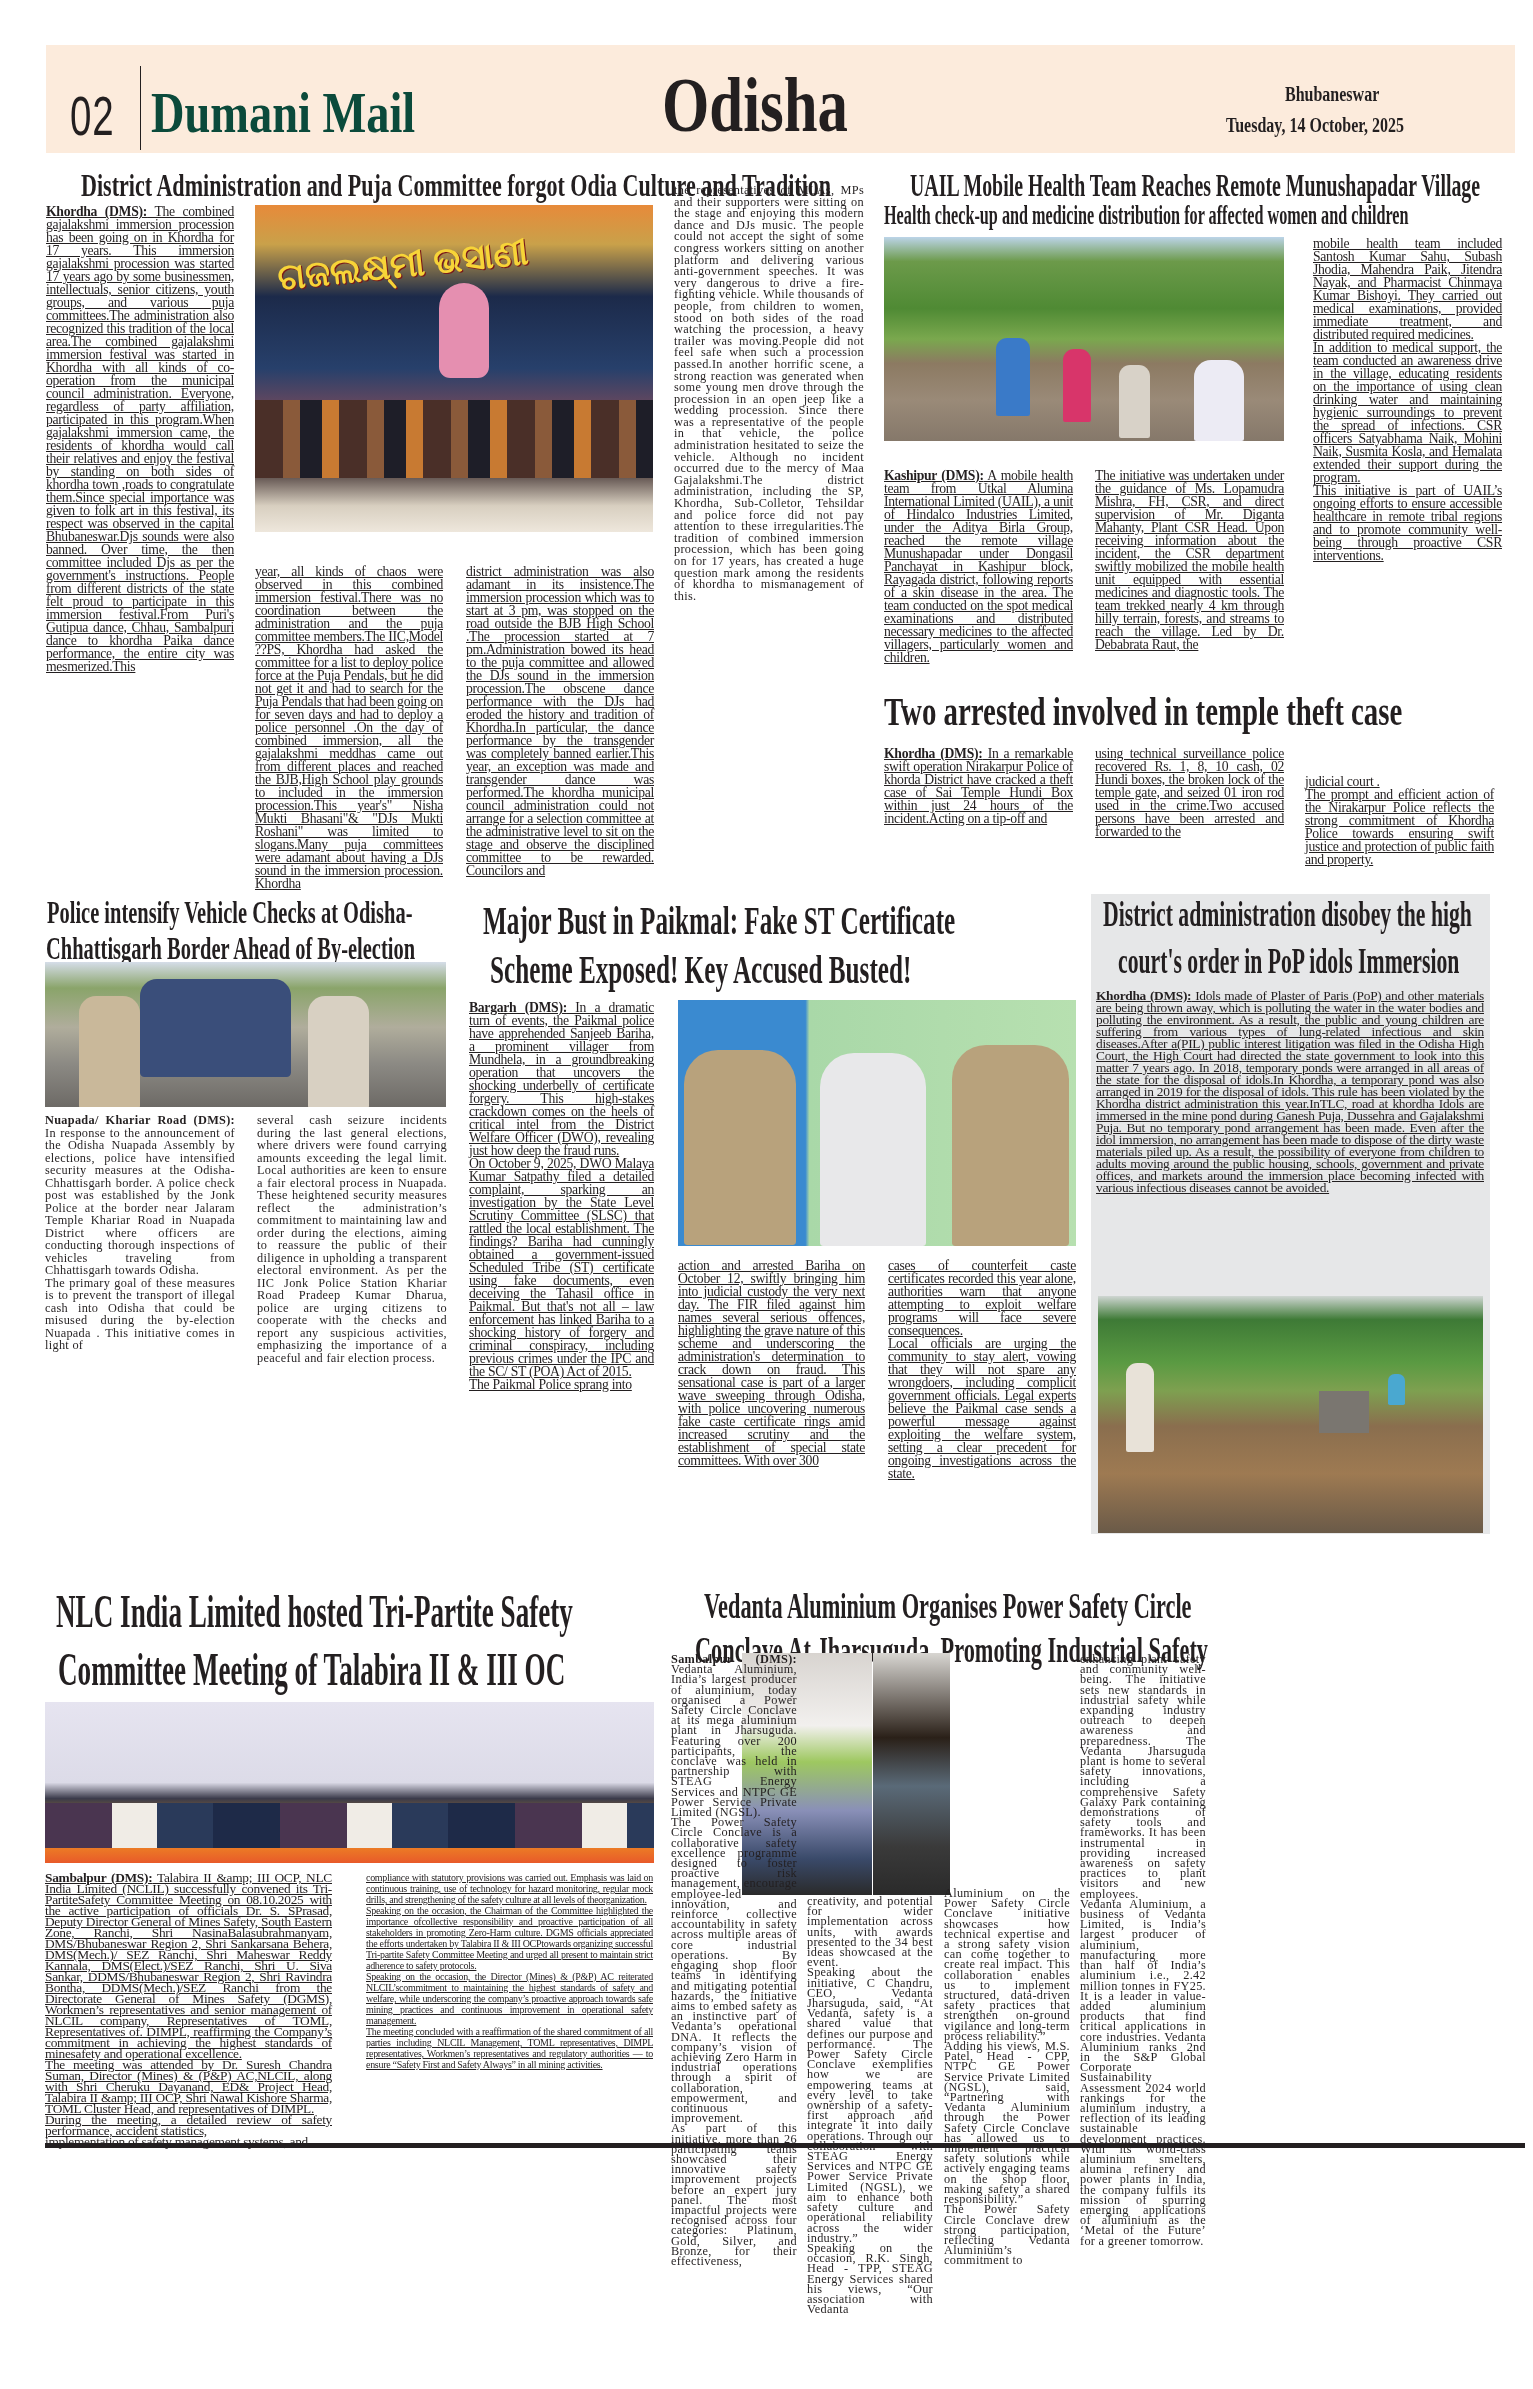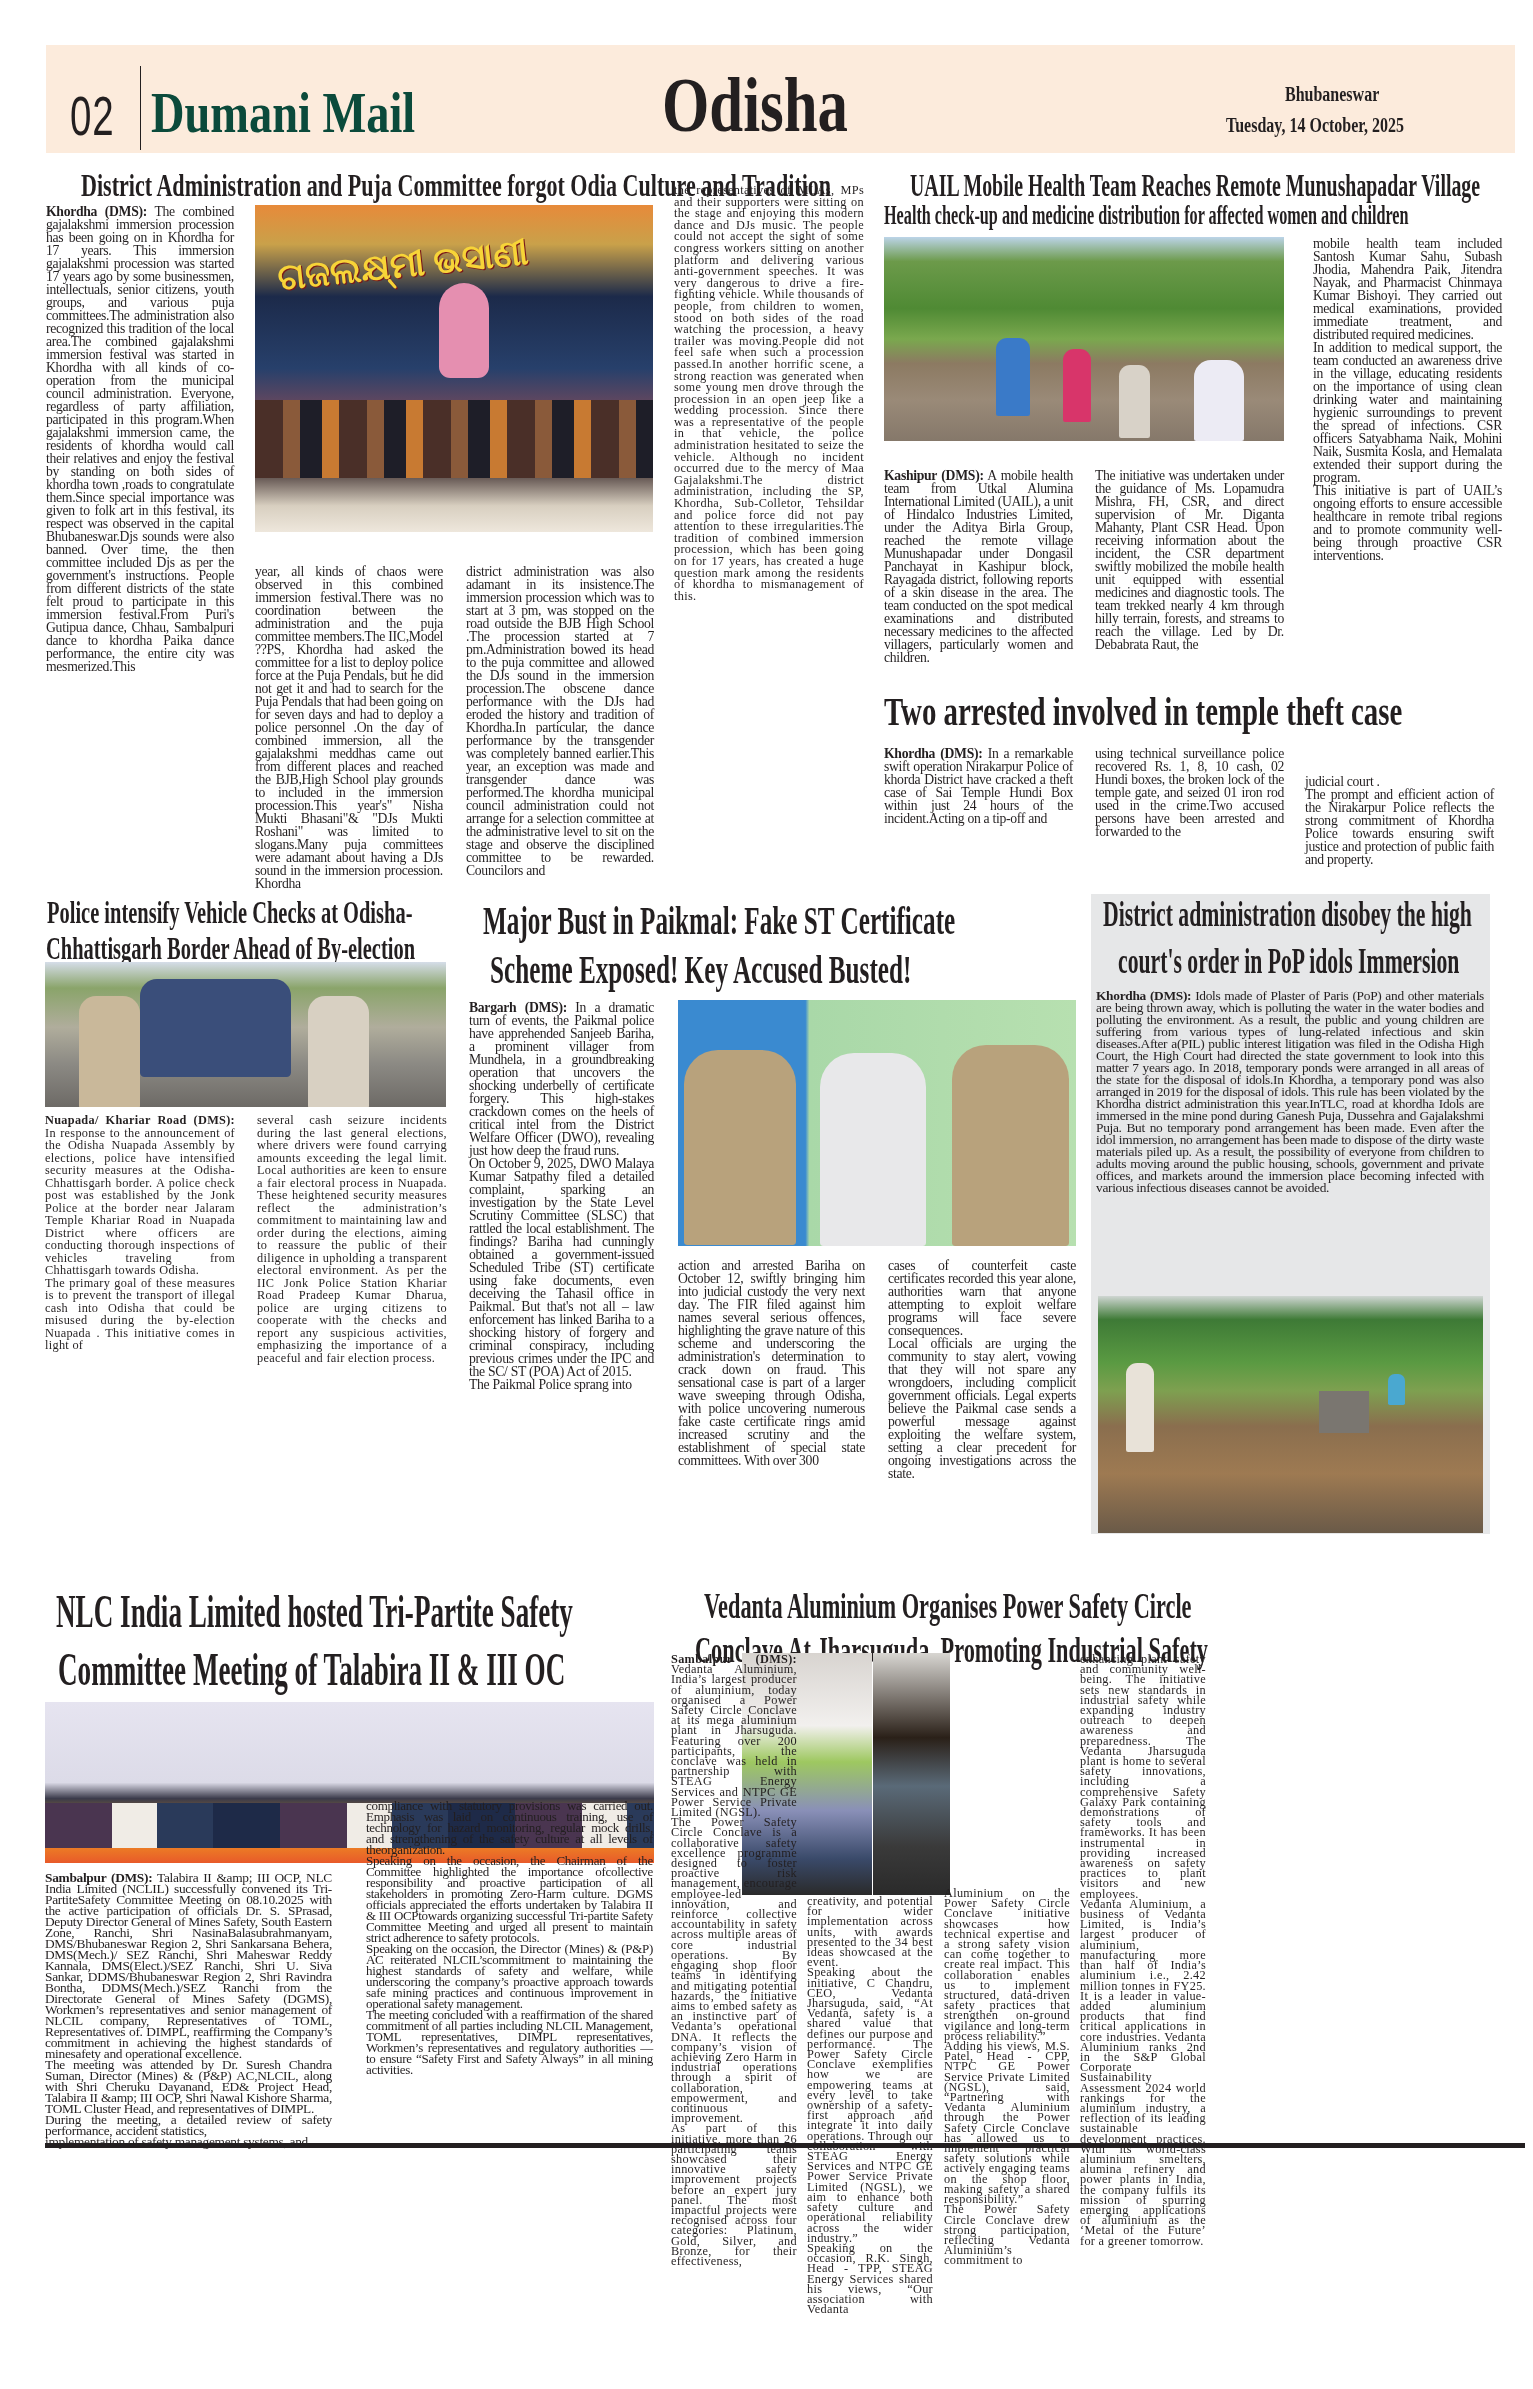--- a/index.html
+++ b/index.html
@@ -10,21 +10,21 @@
   .masthead { left:46px; top:45px; width:1469px; height:108px; background:#fcebdc; }
   .page-num { left:70px; top:84px; font-family:"Liberation Sans Narrow","Liberation Sans",sans-serif; font-size:55px; font-weight:300; color:#231f20; transform:scaleX(0.7); transform-origin:left; letter-spacing:1.1px; }
   .mast-divider { left:140px; top:66px; width:1.1px; height:84px; background:#231f20; }
   .brand { left:151px; top:84px; font-size:58px; font-weight:bold; color:#0b4a3b; transform:scaleX(0.8); transform-origin:left; white-space:nowrap; line-height:1; }
   .section { left:662px; top:66px; font-size:78px; font-weight:bold; color:#231f20; transform:scaleX(0.78); transform-origin:left; line-height:1; }
   .city { left:1285px; top:83px; font-size:20px; font-weight:bold; transform:scaleX(0.8); transform-origin:left; white-space:nowrap; }
   .date { left:1226px; top:114px; font-size:20px; font-weight:bold; transform:scaleX(0.8); transform-origin:left; white-space:nowrap; }
 
   .headline { font-weight:bold; color:#231f20; white-space:nowrap; line-height:1.1; transform-origin:left top; }
   .col { font-size:13.7px; line-height:13px; text-align:justify; color:#231f20; }
-  .col-narrow { font-family:"Liberation Serif", serif; letter-spacing:-0.3px; }
+  .col-narrow { font-family:"Liberation Serif", serif; letter-spacing:-0.3px;text-decoration:underline; }
   .col-wide { font-family:"Liberation Serif", serif; letter-spacing:0.3px; }
   .dateline { font-weight:bold; }
   .photo { overflow:hidden; }
   .pop-box { background:#e6e7e8; }
   .rule { background:#231f20; }
 </style>
 </head>
 <body>
 
 <div class="abs masthead"></div>
@@ -103,21 +103,21 @@
 
 <div class="abs headline" style="left:56px;top:1587px;font-size:46px;transform:scaleX(0.59);">NLC India Limited hosted Tri-Partite Safety</div>
 <div class="abs headline" style="left:58px;top:1645px;font-size:46px;transform:scaleX(0.59);">Committee Meeting of Talabira II &amp; III OC</div>
 <div class="abs photo" style="left:45px;top:1702px;width:609px;height:161px;background:linear-gradient(180deg,#e6e4f0 0%,#dcdbe8 50%,#3a3a4a 60%,#f0a020 80%,#e85a2a 100%);">
   <div style="position:absolute;left:0;top:101px;width:609px;height:45px;background:repeating-linear-gradient(90deg,#4a3550 0 67px,#f0ece6 67px 112px,#2a3a5a 112px 168px,#1e2a48 168px 235px);"></div>
 </div>
 <div class="abs col col-narrow" style="left:45px;top:1872px;width:287px;font-size:13.4px;line-height:11px;white-space:pre-line;"><span class="dateline">Sambalpur (DMS):</span><span> Talabira II &amp;amp; III OCP, NLC India Limited (NCLIL) successfully convened its Tri-PartiteSafety Committee Meeting on 08.10.2025 with the active participation of officials Dr. S. SPrasad, Deputy Director General of Mines Safety, South Eastern Zone, Ranchi, Shri NasinaBalasubrahmanyam, DMS/Bhubaneswar Region 2, Shri Sankarsana Behera, DMS(Mech.)/ SEZ Ranchi, Shri Maheswar Reddy Kannala, DMS(Elect.)/SEZ Ranchi, Shri U. Siva Sankar, DDMS/Bhubaneswar Region 2, Shri Ravindra Bontha, DDMS(Mech.)/SEZ Ranchi from the Directorate General of Mines Safety (DGMS), Workmen’s representatives and senior management of NLCIL company, Representatives of TOML, Representatives of. DIMPL, reaffirming the Company’s commitment in achieving the highest standards of minesafety and operational excellence.
 The meeting was attended by Dr. Suresh Chandra Suman, Director (Mines) &amp; (P&amp;P) AC,NLCIL, along with Shri Cheruku Dayanand, ED&amp; Project Head, Talabira II &amp;amp; III OCP, Shri Nawal Kishore Sharma, TOML Cluster Head, and representatives of DIMPL.
 During the meeting, a detailed review of safety performance, accident statistics,
 implementation of safety management systems, and</span></div>
-<div class="abs col col-narrow" style="left:366px;top:1800px;width:287px;font-size:13px;line-height:11px;white-space:pre-line;">compliance with statutory provisions was carried out. Emphasis was laid on continuous training, use of technology for hazard monitoring, regular mock drills, and strengthening of the safety culture at all levels of theorganization.
+<div class="abs col col-narrow" style="left:366px;top:1872px;width:287px;font-size:10px;line-height:11px;white-space:pre-line;">compliance with statutory provisions was carried out. Emphasis was laid on continuous training, use of technology for hazard monitoring, regular mock drills, and strengthening of the safety culture at all levels of theorganization.
 Speaking on the occasion, the Chairman of the Committee highlighted the importance ofcollective responsibility and proactive participation of all stakeholders in promoting Zero-Harm culture. DGMS officials appreciated the efforts undertaken by Talabira II &amp; III OCPtowards organizing successful Tri-partite Safety Committee Meeting and urged all present to maintain strict adherence to safety protocols.
 Speaking on the occasion, the Director (Mines) &amp; (P&amp;P) AC reiterated NLCIL’scommitment to maintaining the highest standards of safety and welfare, while underscoring the company’s proactive approach towards safe mining practices and continuous improvement in operational safety management.
 The meeting concluded with a reaffirmation of the shared commitment of all parties including NLCIL Management, TOML representatives, DIMPL representatives, Workmen’s representatives and regulatory authorities — to ensure “Safety First and Safety Always” in all mining activities.</div>
 
 <div class="abs headline" style="left:704px;top:1587px;font-size:36px;transform:scaleX(0.62);">Vedanta Aluminium Organises Power Safety Circle</div>
 <div class="abs headline" style="left:695px;top:1631px;font-size:36px;transform:scaleX(0.62);">Conclave At Jharsuguda, Promoting Industrial Safety</div>
 <div class="abs photo" style="left:742px;top:1653px;width:130px;height:242px;background:linear-gradient(180deg,#d8d4d0 0%,#f2f0ee 30%,#9ec860 45%,#8a90b8 65%,#3a4a6a 85%,#2a2a2a 100%);"></div>
 <div class="abs photo" style="left:873px;top:1653px;width:77px;height:242px;background:linear-gradient(180deg,#d8d6d2 0%,#2a2018 35%,#5a6a78 55%,#3a3a3a 80%,#2a2a2a 100%);"></div>
 <div class="abs col col-narrow" style="left:671px;top:1654px;width:63px;"></div>
 <div class="abs col col-narrow" style="left:671px;top:1654px;width:63px;font-size:0;"></div>

